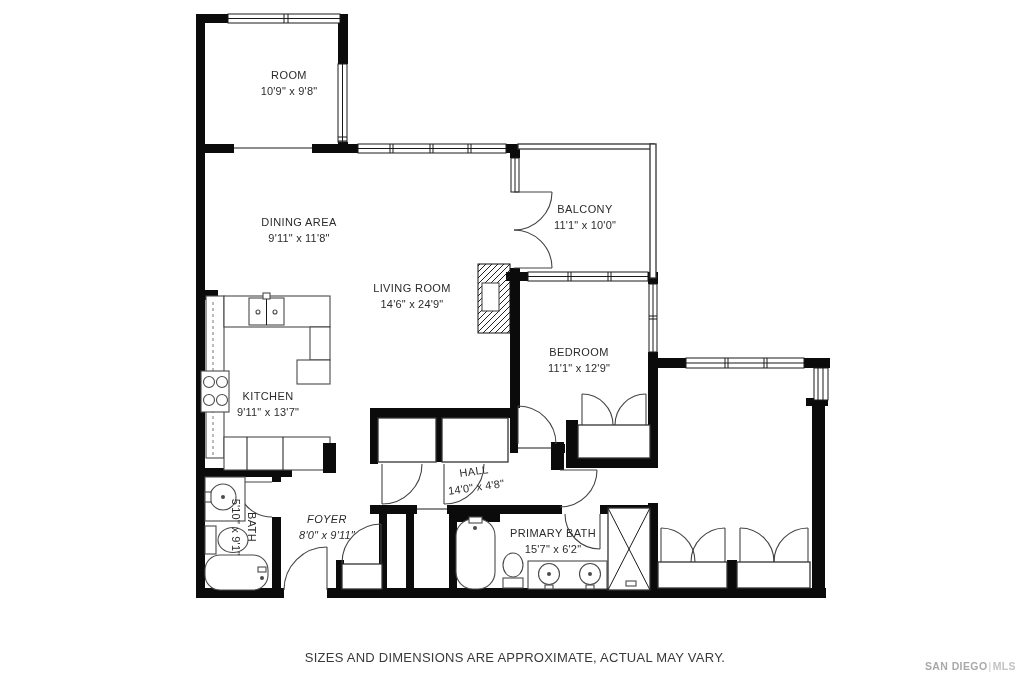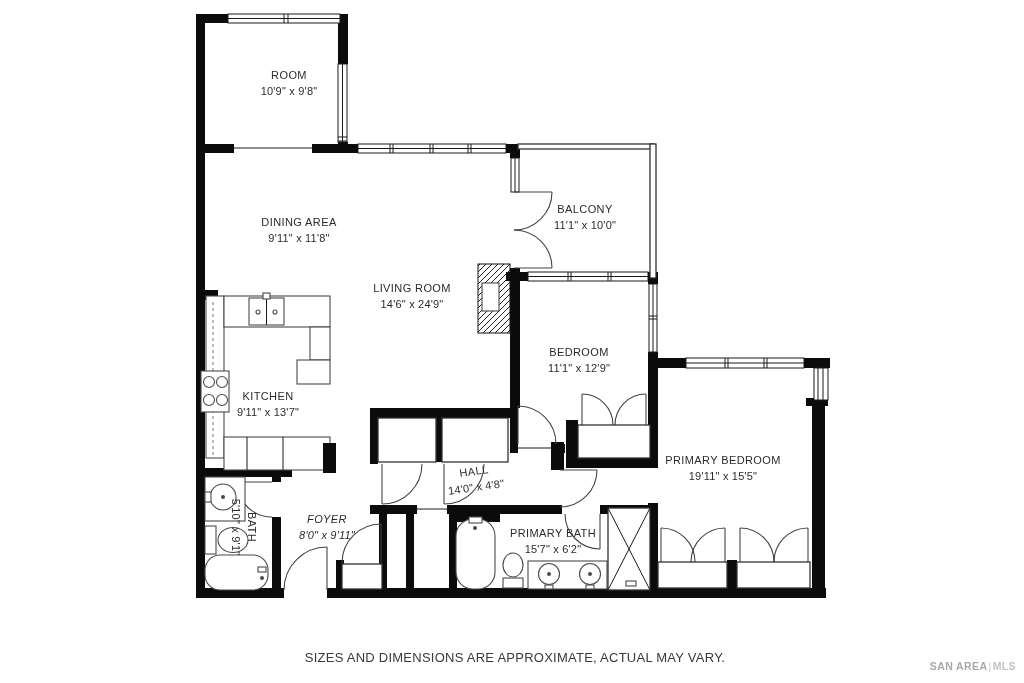--- a/index.html
+++ b/index.html
@@ -315,24 +315,20 @@
   <div class="room-label" style="left:579px;top:344px;">
     <div>BEDROOM</div>
     <div class="dims">11'1" x 12'9"</div>
   </div>
 
   <div class="room-label" style="left:268px;top:380px;margin-top:8px;">
     <div>KITCHEN</div>
     <div class="dims">9'11" x 13'7"</div>
   </div>
 
-  <div class="room-label" style="left:723px;top:452px;">
-    <div>PRIMARY BEDROOM</div>
-    <div class="dims">19'11" x 15'5"</div>
-  </div>
 
   <div class="room-label tilted" style="left:475px;top:463px;">
     <div>HALL</div>
     <div class="dims">14'0" x 4'8"</div>
   </div>
 
   <div class="room-label" style="left:327px;top:511px;font-style:italic;">
     <div>FOYER</div>
     <div class="dims">8'0" x 9'11"</div>
   </div>
@@ -342,15 +338,15 @@
     <div class="dims">5'10" x 9'1"</div>
   </div>
 
   <div class="room-label" style="left:553px;top:525px;">
     <div>PRIMARY BATH</div>
     <div class="dims">15'7" x 6'2"</div>
   </div>
 
   <div class="disclaimer">SIZES AND DIMENSIONS ARE APPROXIMATE, ACTUAL MAY VARY.</div>
 
-  <div class="brand"><span class="name">SAN AREA</span><span class="bar">|</span><span class="mls">MLS</span></div>
+  <div class="brand"><span class="name">SAN DIEGO</span><span class="bar">|</span><span class="mls">MLS</span></div>
 
 </div>
 
 </body></html>

